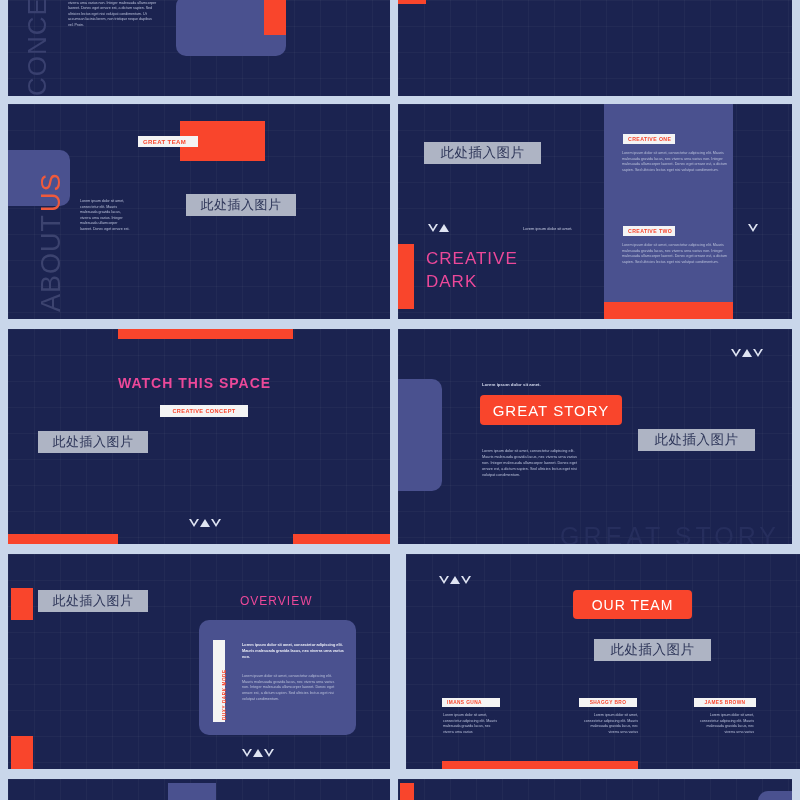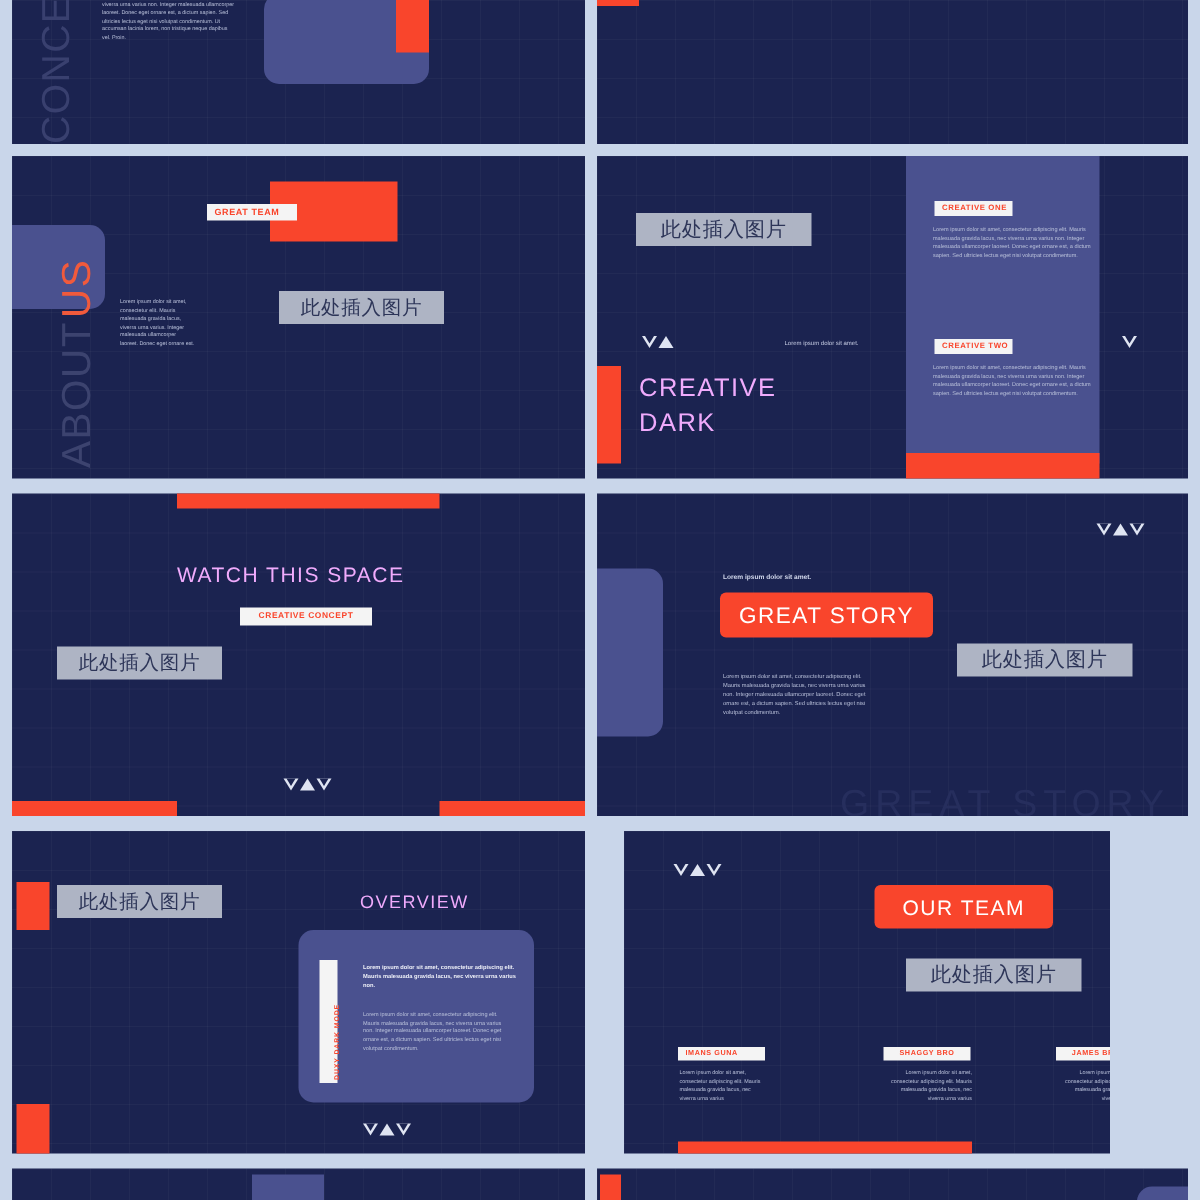--- a/index.html
+++ b/index.html
@@ -43,21 +43,21 @@
     background:#f4f4f4; color:#f9452c;
     display:flex; align-items:center;
     font-weight:bold; letter-spacing:.4px; white-space:nowrap;
     padding:0 5px;
   }
   .tagorange {
     background:#f9452c; color:#ffffff; border-radius:4px;
     display:flex; align-items:center; justify-content:center;
     font-weight:normal; letter-spacing:1px; white-space:nowrap;
   }
-  .heading { color:#f0abfc; letter-spacing:1px; white-space:nowrap; }
+  .heading { color:#ec4899; letter-spacing:1px; white-space:nowrap; }
   .body { color:#b9c0da; line-height:1.55; }
   .ghost { color:#262e5d; letter-spacing:4px; white-space:nowrap; }
 
   
   .logo { display:flex; gap:1px; align-items:center; }
   .tri { width:0; height:0; }
   .tri-dn-o {
     border-left:5px solid transparent; border-right:5px solid transparent;
     border-top:8px solid #dfe4f2;
     position:relative;
@@ -128,21 +128,21 @@
     <div class="lay tagwhite" style="left:225px;top:30px;width:52px;height:10px;font-size:5.2px;">CREATIVE ONE</div>
     <div class="lay body" style="left:224px;top:47px;width:106px;font-size:3.7px;">Lorem ipsum dolor sit amet, consectetur adipiscing elit. Mauris malesuada gravida lacus, nec viverra urna varius non. Integer malesuada ullamcorper laoreet. Donec eget ornare est, a dictum sapien. Sed ultricies lectus eget nisi volutpat condimentum.</div>
     <div class="lay tagwhite" style="left:225px;top:122px;width:52px;height:10px;font-size:5.2px;">CREATIVE TWO</div>
     <div class="lay body" style="left:224px;top:139px;width:106px;font-size:3.7px;">Lorem ipsum dolor sit amet, consectetur adipiscing elit. Mauris malesuada gravida lacus, nec viverra urna varius non. Integer malesuada ullamcorper laoreet. Donec eget ornare est, a dictum sapien. Sed ultricies lectus eget nisi volutpat condimentum.</div>
   </div>
 
   <div class="slide" style="left:8px;top:329px;width:382px;height:215px;">
     <div class="lay orange" style="left:110px;top:-8px;width:175px;height:18px;"></div>
     <div class="lay orange" style="left:-10px;top:205px;width:120px;height:18px;"></div>
     <div class="lay orange" style="left:285px;top:205px;width:120px;height:18px;"></div>
-    <div class="lay heading" style="left:110px;top:46px;font-size:14px;font-weight:normal;">WATCH THIS SPACE</div>
+    <div class="lay heading" style="left:110px;top:46px;font-size:14px;font-weight:bold;">WATCH THIS SPACE</div>
     <div class="lay tagwhite" style="left:152px;top:76px;width:88px;height:12px;font-size:5.6px;justify-content:center;">CREATIVE CONCEPT</div>
     <div class="lay imgph" style="left:30px;top:102px;width:110px;height:22px;font-size:13px;">此处插入图片</div>
     <div class="lay logo" style="left:181px;top:190px;">
       <span class="tri tri-dn-o"></span>
       <span class="tri tri-up-f"></span>
       <span class="tri tri-dn-o"></span>
     </div>
   </div>
 
   <div class="slide" style="left:398px;top:329px;width:394px;height:215px;">
@@ -170,21 +170,21 @@
     </div>
     <div class="lay" style="left:234px;top:88px;width:103px;font-size:3.8px;color:#eef0f8;font-weight:bold;line-height:1.6;">Lorem ipsum dolor sit amet, consectetur adipiscing elit. Mauris malesuada gravida lacus, nec viverra urna varius non.</div>
     <div class="lay body" style="left:234px;top:120px;width:100px;font-size:3.7px;">Lorem ipsum dolor sit amet, consectetur adipiscing elit. Mauris malesuada gravida lacus, nec viverra urna varius non. Integer malesuada ullamcorper laoreet. Donec eget ornare est, a dictum sapien. Sed ultricies lectus eget nisi volutpat condimentum.</div>
     <div class="lay logo" style="left:234px;top:195px;">
       <span class="tri tri-dn-o"></span>
       <span class="tri tri-up-f"></span>
       <span class="tri tri-dn-o"></span>
     </div>
   </div>
 
-  <div class="slide" style="left:416px;top:554px;width:324px;height:215px;">
+  <div class="slide" style="left:406px;top:554px;width:394px;height:215px;">
     <div class="lay logo" style="left:33px;top:22px;">
       <span class="tri tri-dn-o"></span>
       <span class="tri tri-up-f"></span>
       <span class="tri tri-dn-o"></span>
     </div>
     <div class="lay tagorange" style="left:167px;top:36px;width:119px;height:29px;font-size:14px;">OUR TEAM</div>
     <div class="lay imgph" style="left:188px;top:85px;width:117px;height:22px;font-size:13.5px;">此处插入图片</div>
 
     <div class="lay tagwhite" style="left:36px;top:144px;width:58px;height:9px;font-size:4.8px;">IMANS GUNA</div>
     <div class="lay body" style="left:37px;top:159px;width:58px;font-size:3.6px;">Lorem ipsum dolor sit amet, consectetur adipiscing elit. Mauris malesuada gravida lacus, nec viverra urna varius</div>

